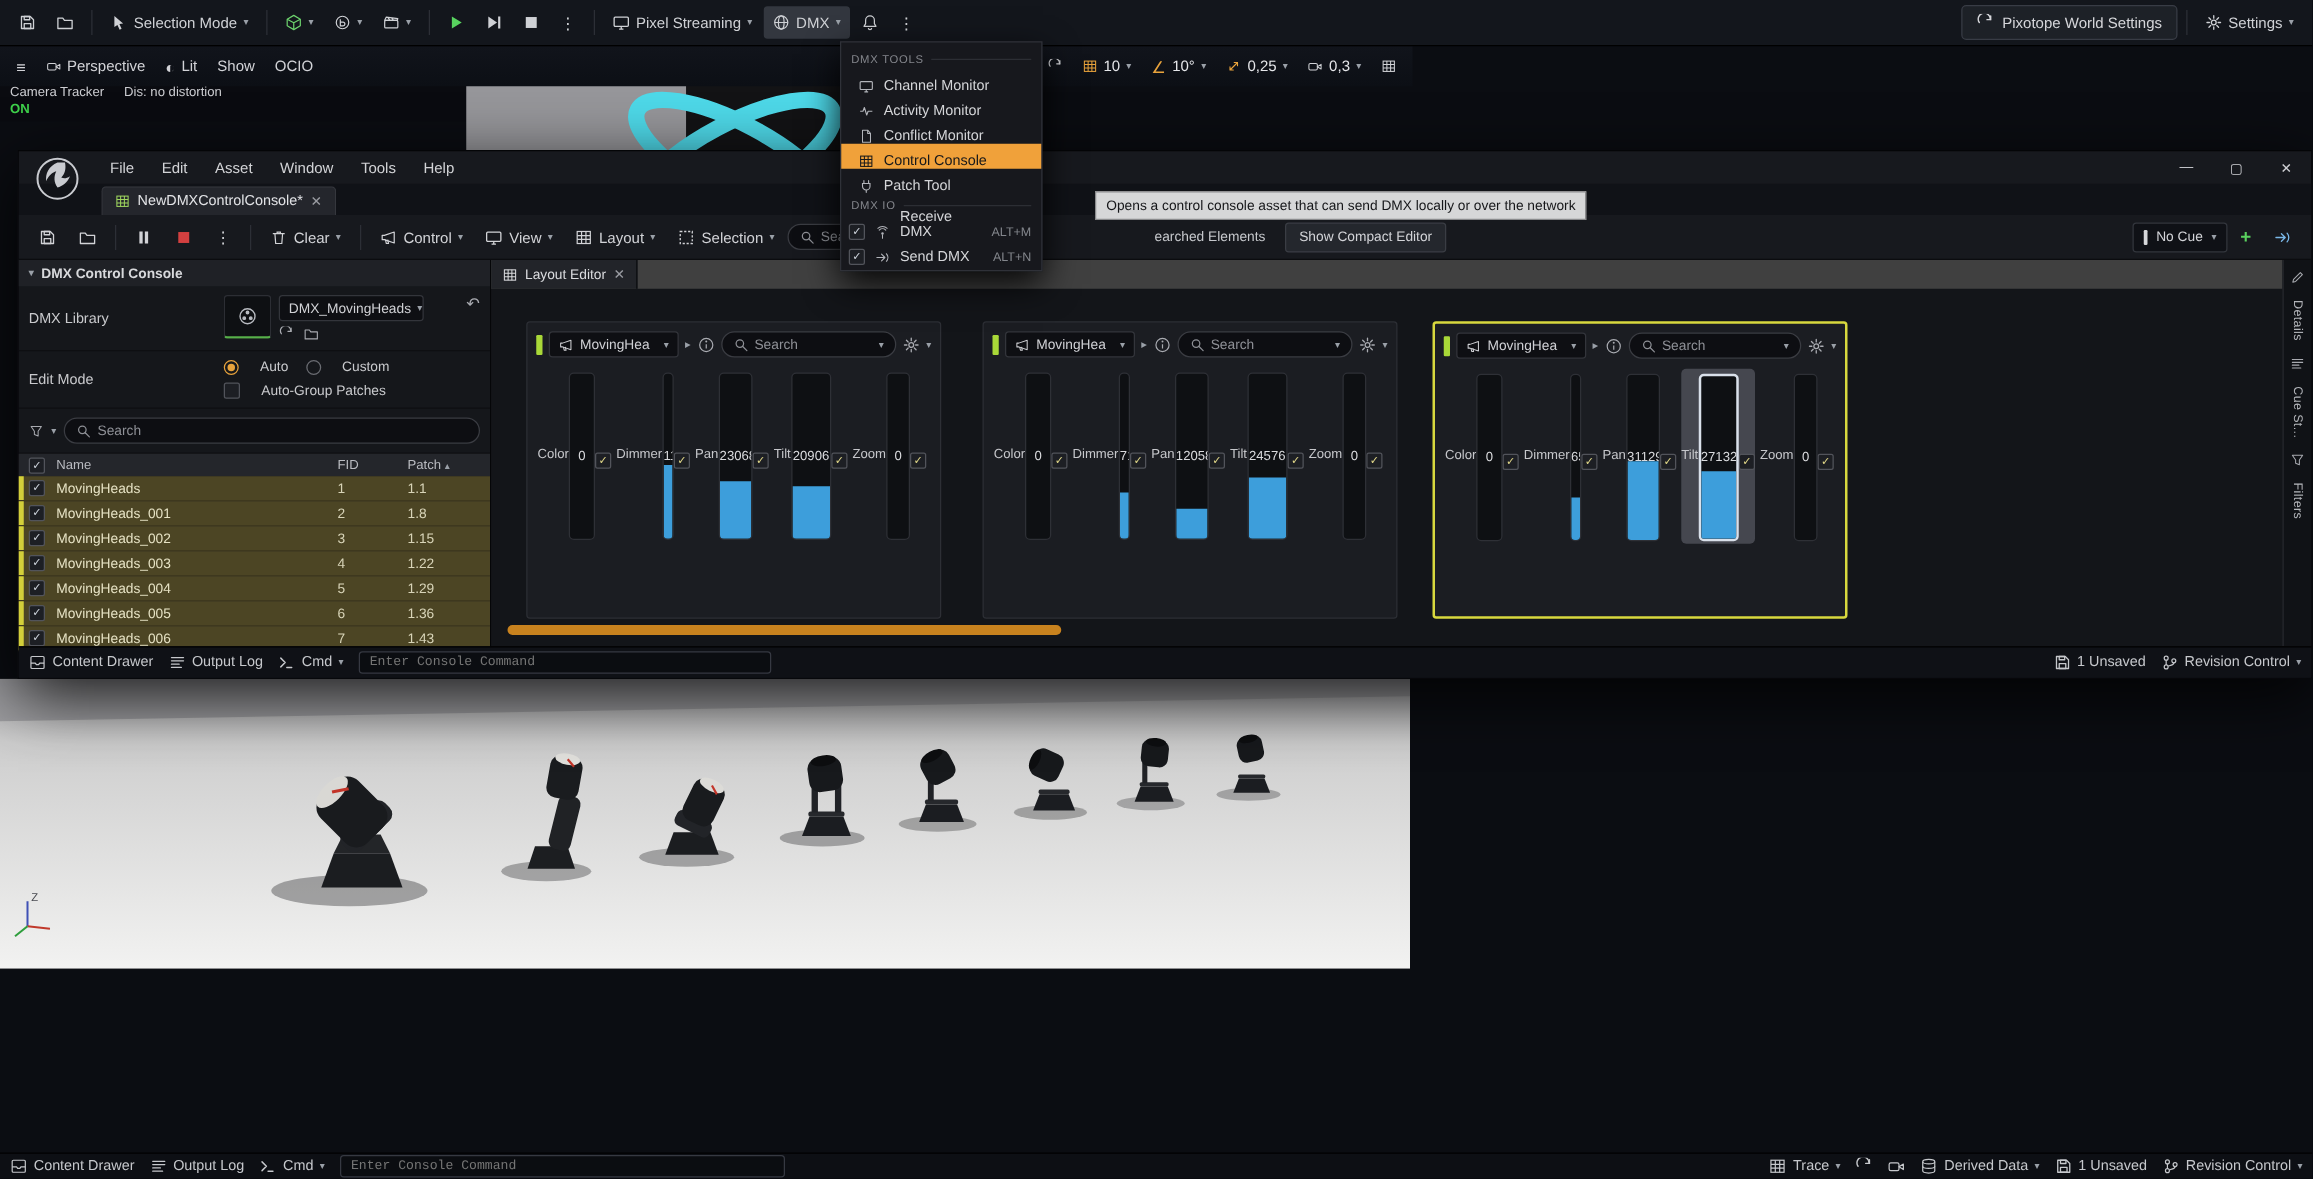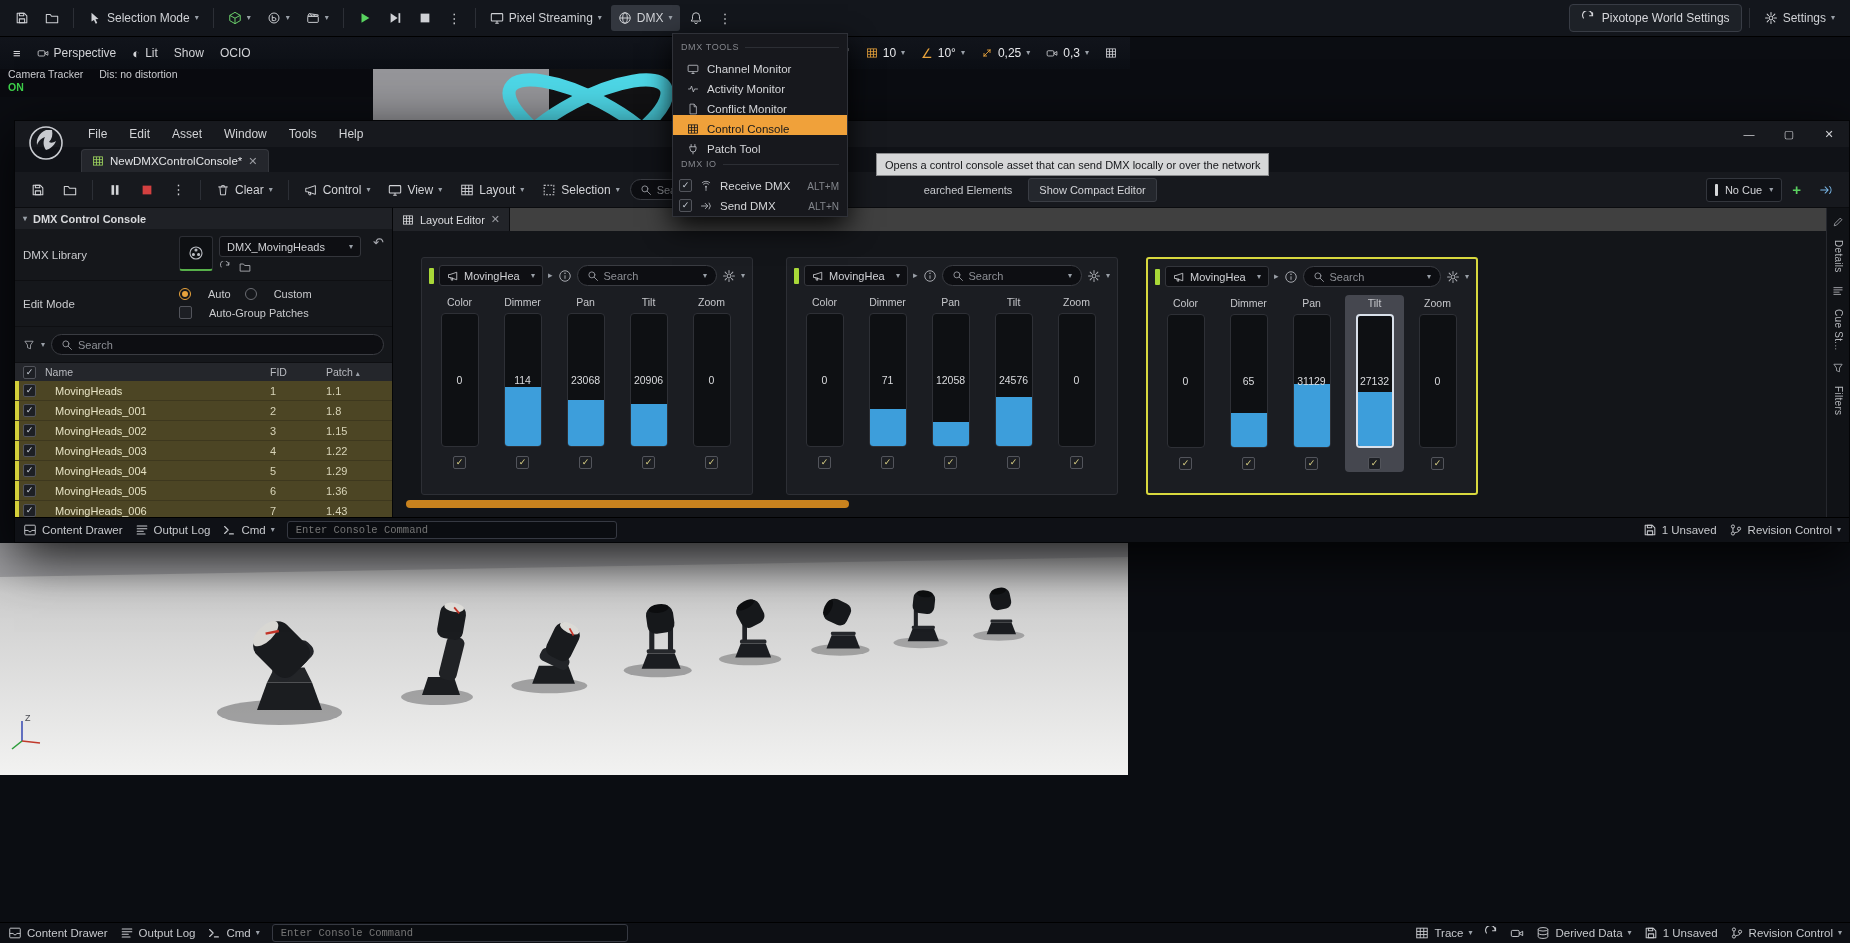--- a/index.html
+++ b/index.html
@@ -87,36 +87,36 @@
   .lp-search{display:flex;align-items:center;gap:6px;padding:7px 8px;border-bottom:1px solid #0e0f12;flex:0 0 auto}
   .tbl-head{height:18px;background:#24262b;display:flex;align-items:center;padding:0 0 0 8px;font-size:10.5px;
     color:#b9bbc0;flex:0 0 auto}
   .col-name{flex:1;margin-left:9px}
   .col-fid{flex:0 0 56px}
   .col-patch{flex:0 0 66px}
   .row{height:19px;display:flex;align-items:center;background:#4c4524;border-bottom:1px solid #3e381e;
     font-size:11px;flex:0 0 auto}
   .row .tag{width:4px;height:19px;background:#d3cf3a;flex:0 0 auto}
   .row .cb{margin-left:4px}
-  .row .name{flex:1;margin-left:19px;color:#e6e2c4}
+  .row .name{flex:1;margin-left:9px;color:#e6e2c4}
   .row .fid{flex:0 0 56px;color:#d8d4b8}
   .row .patch{flex:0 0 66px;color:#d8d4b8}
   
   #le{flex:1;display:flex;flex-direction:column;background:#131519;min-width:0}
   .le-tabbar{height:23px;background:#404040;display:flex;flex:0 0 auto}
   .le-tab{display:flex;align-items:center;gap:6px;background:#222429;padding:0 9px;font-size:11px;
     border-right:1px solid #0a0b0e;color:#dcdde0}
   .le-content{flex:1;position:relative}
   .grp{position:absolute;top:26px;width:332px;height:238px;background:#1b1d22;border:1px solid #2d2f35;
     border-radius:3px;box-sizing:border-box}
   .grp.sel{border:2px solid #d8d83e}
   .grp-header{display:flex;align-items:center;gap:5px;padding:7px 7px 4px}
   .gbar{width:5px;height:16px;background:#a9d838;border-radius:1px;flex:0 0 auto}
   .faders{display:flex;gap:4px;padding:4px 8px 0}
-  .fader{width:59px;display:flex;flex-direction:column;align-items:center;border-radius:4px;padding:2px 0;box-sizing:border-box}
+  .fader{width:59px;display:flex;flex-direction:row;align-items:center;border-radius:4px;padding:2px 0;box-sizing:border-box}
   .fader.sel{background:#45474f}
   .flabel{font-size:10.5px;color:#c6c7cb;height:15px}
   .ftrack{position:relative;width:38px;height:134px;background:#0e1013;border:1px solid #2e3036;border-radius:4px;
     overflow:hidden;margin-top:2px;box-sizing:border-box}
   .fader.sel .ftrack{border:2px solid #d9e0ea}
   .fvalue{position:absolute;top:50%;left:0;right:0;transform:translateY(-50%);text-align:center;font-size:10.5px;
     color:#dadbde;z-index:2}
   .ffill{position:absolute;left:0;right:0;bottom:0;background:#3d9edb}
   .fcb{margin-top:9px}
   .hthumb{position:absolute;left:13px;bottom:9px;width:443px;height:8px;background:#c8821e;border-radius:4px}
@@ -124,21 +124,21 @@
   #dock{width:22px;background:#101216;border-left:1px solid #26282e;display:flex;flex-direction:column;
     align-items:center;padding-top:8px;gap:12px;flex:0 0 auto;color:#a9abb1}
   .vtab{writing-mode:vertical-rl;font-size:10px;color:#b4b6bb;letter-spacing:.3px}
   
   .statusbar{height:25px;background:#0f1116;border-top:1px solid #000;display:flex;align-items:center;
     padding:0 8px;gap:12px;font-size:11.5px;flex:0 0 auto;box-sizing:border-box}
   .st-item{display:flex;align-items:center;gap:5px;color:#c6c8cc;flex:0 0 auto}
   .console{width:330px;height:18px;border:1px solid #363942;border-radius:3px;background:#0b0d11;color:#6f7278;
     font-size:10.5px;font-family:"Liberation Mono",monospace;padding:0 8px;box-sizing:border-box;outline:none}
   
-  #dmx-menu{left:672px;top:33px;width:176px;background:#17181d;border:1px solid #2f3138;
+  #dmx-menu{left:672px;top:33px;width:162px;background:#17181d;border:1px solid #2f3138;
     box-shadow:0 10px 26px rgba(0,0,0,.9);padding:4px 0;z-index:55;font-size:11.5px;box-sizing:border-box}
   .m-sec{display:flex;align-items:center;gap:6px;padding:4px 8px 3px;color:#84868c;font-size:9px;letter-spacing:.6px}
   .m-sec::after{content:"";flex:1;height:1px;background:#2c2e34}
   .m-item{display:flex;align-items:flex-end;gap:8px;height:20px;padding:0 8px 0 14px;color:#d4d5d8}
   .m-item .mic{color:#b3b5bb}
   .m-item.hl{background:#f0a13a;color:#17181a}
   .m-item.hl .mic{color:#17181a}
   .m-check{padding-left:6px}
   .sc{margin-left:auto;color:#83868c;font-size:10px}
   
@@ -772,21 +772,21 @@
         <span>DMX Control Console</span>
       </div>
       <div class="lp-sec">
         <div class="lp-label">DMX Library</div>
         <div class="reel-tile">
             <svg class="ic ic16">
               <use href="#i-reel"></use>
             </svg>
           </div>
         <div>
-          <div class="dd" style="width:142px">
+          <div class="dd" style="width:116px">
             <span style="flex:1">DMX_MovingHeads</span>
             <span class="chev">▾</span>
           </div>
           <div class="mini-ic">
             <svg class="ic ic12">
                 <use href="#i-swirl"></use>
               </svg>
             <svg class="ic ic12">
                 <use href="#i-folder"></use>
               </svg>

